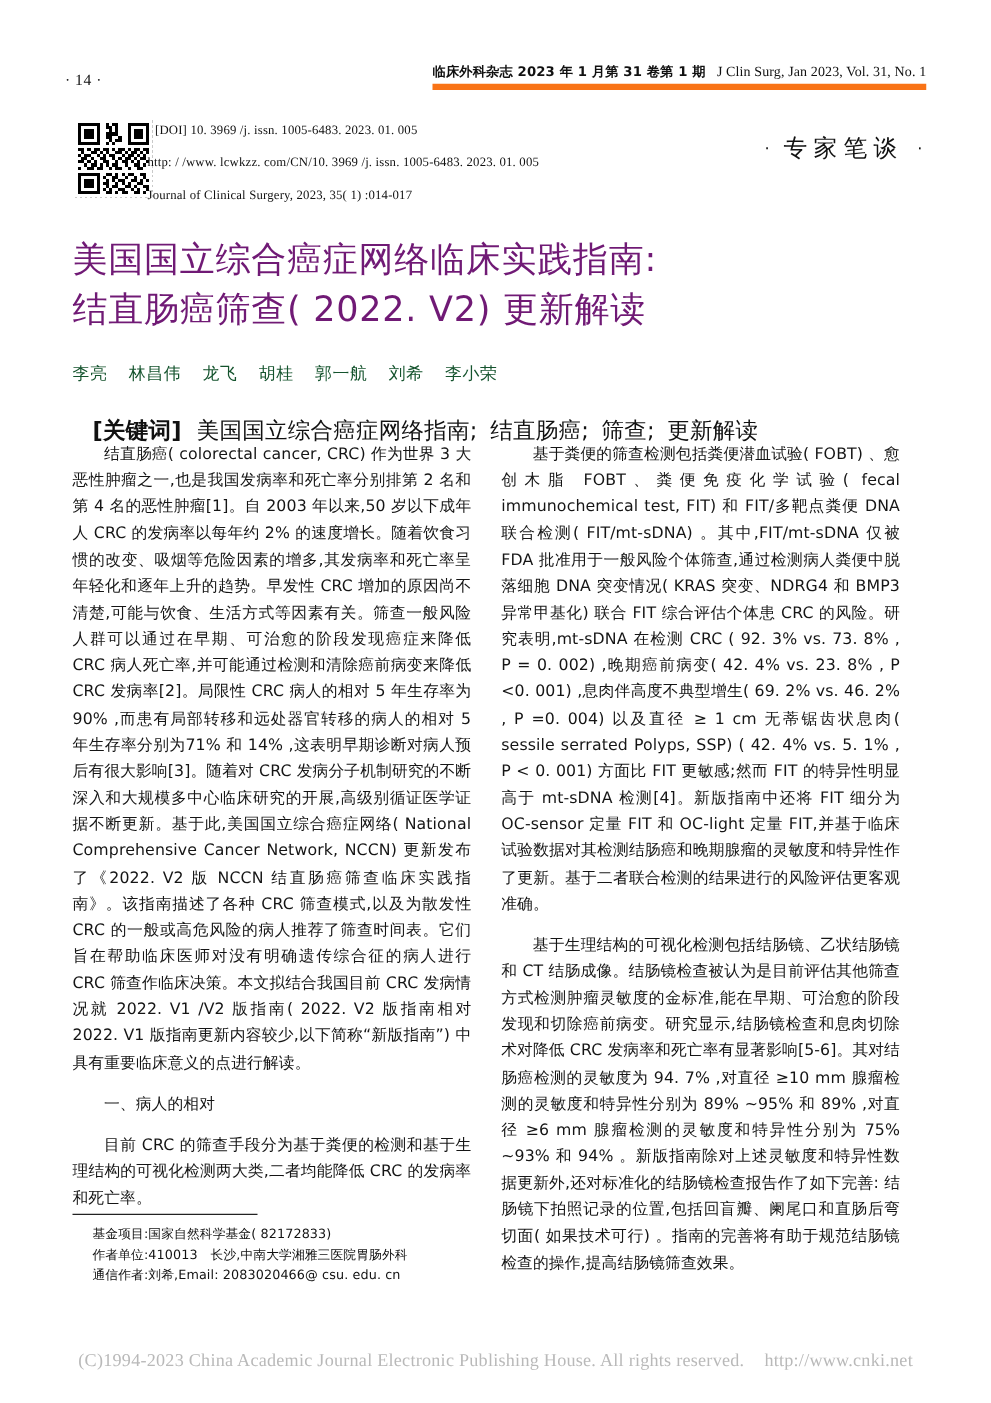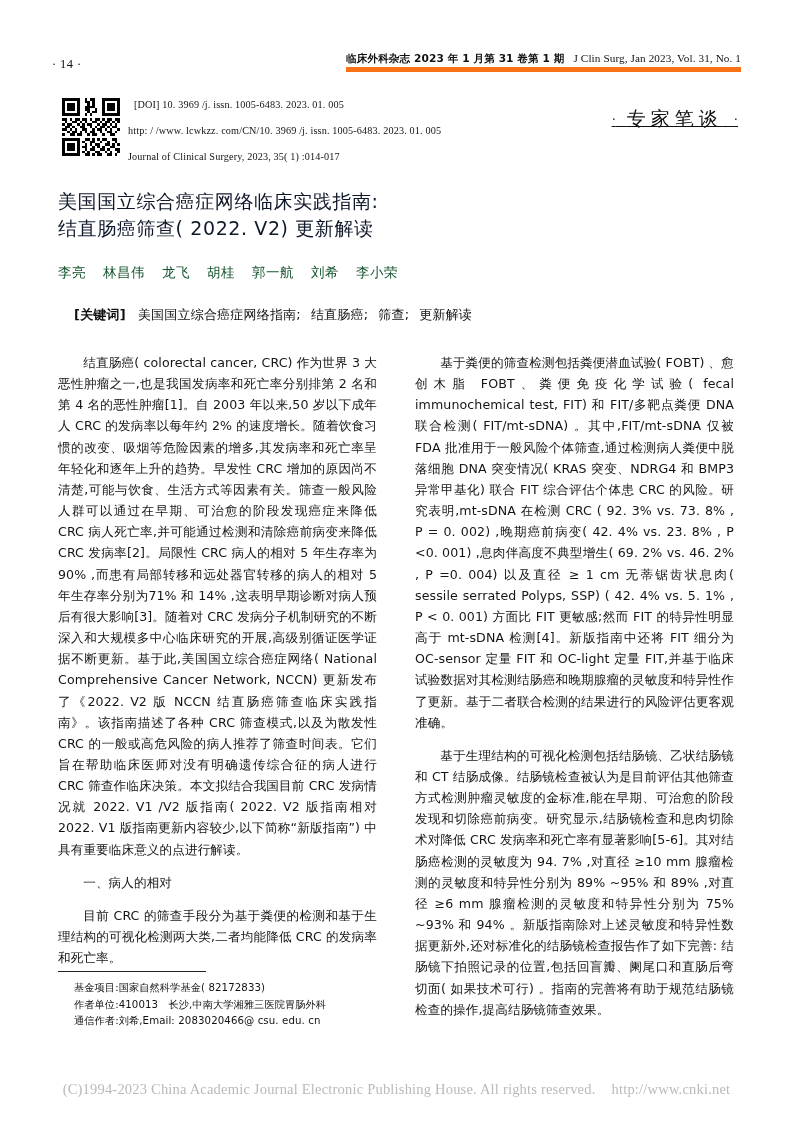--- a/index.html
+++ b/index.html
@@ -74,21 +74,21 @@
     background-image:
       repeating-linear-gradient(90deg, #000 0 2px, transparent 2px 4px),
       repeating-linear-gradient(0deg, #000 0 2px, transparent 2px 4px);
     background-blend-mode: multiply;
     filter: contrast(1.2);
   }
   .qr svg { display: block; width: 62px; height: 62px; }
 
   .doi-block {
     position: absolute;
-    left: 76px;
+    left: 66px;
     top: 0;
     width: 400px;
     font-size: 10.2px;
     line-height: 1.05;
     color: #111;
   }
   .doi-block .row {
     white-space: nowrap;
     height: 26px;
     display: flex;
@@ -99,72 +99,71 @@
 
   .column-badge {
     position: absolute;
     right: 4px;
     top: 14px;
     font-family: "DejaVu Sans", sans-serif;
     font-size: 19px;
     letter-spacing: 5px;
     color: #111;
     white-space: nowrap;
-    text-decoration: underline;
   }
   .column-badge .dot {
     font-size: 13px;
     vertical-align: middle;
     letter-spacing: 0;
   }
 
   
   .title-block {
     position: absolute;
     left: 58px;
     top: 188px;
     width: 620px;
   }
   .doc-title {
     font-family: "DejaVu Sans", sans-serif;
-    font-size: 19px;
+    font-size: 28px;
     line-height: 1.42;
     font-weight: 400;
-    color: #0f172a;
+    color: #701a75;
     letter-spacing: .6px;
     margin: 0;
   }
   .authors {
     margin-top: 22px;
     font-family: "DejaVu Sans", sans-serif;
     font-size: 13.5px;
     color: #14532d;
     letter-spacing: .5px;
   }
   .authors span { margin-right: 17px; }
   .keywords {
     margin-top: 24px;
     font-family: "DejaVu Sans", sans-serif;
-    font-size: 13px;
+    font-size: 18px;
     color: #111;
     padding-left: 16px;
     letter-spacing: .2px;
   }
   .keywords .kw-label { font-weight: 700; margin-right: 12px; }
   .keywords .kw { margin-right: 10px; }
 
   
   .body-cols {
     position: absolute;
     left: 58px;
     top: 352px;
     width: 676px;
     height: 690px;
     display: flex;
-    gap: 38px;
+    gap: 24px;
   }
   .col {
     width: 319px;
     position: relative;
   }
   .col p {
     margin: 0;
     font-size: 12.6px;
     line-height: 1.68;
     text-align: justify;

